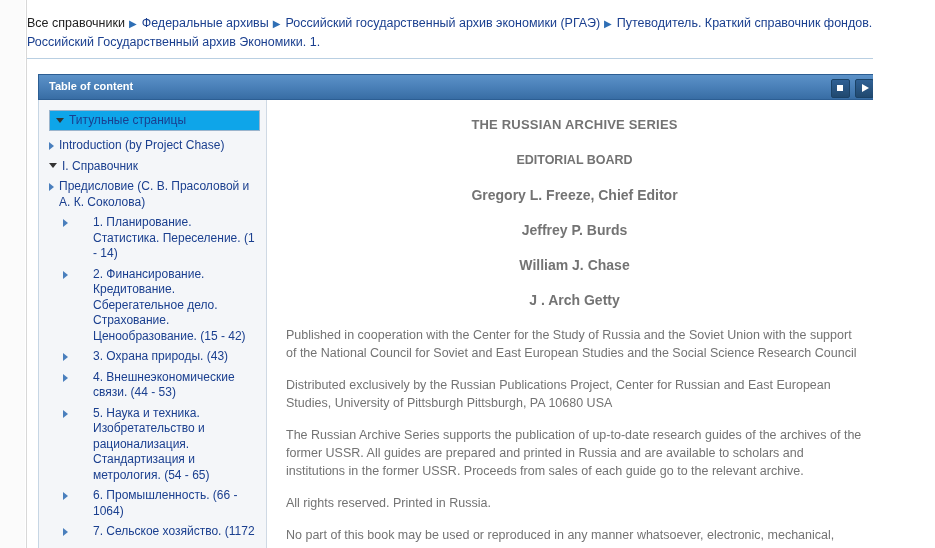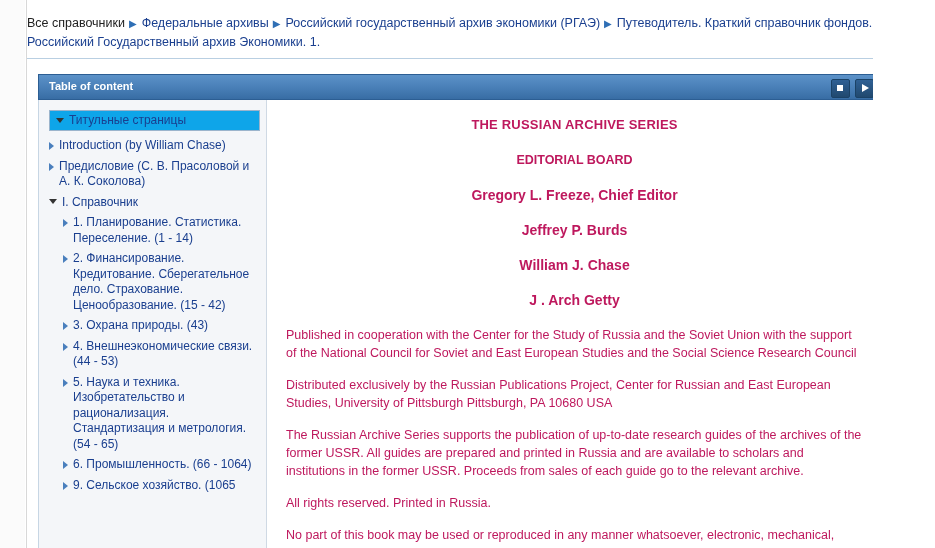--- a/index.html
+++ b/index.html
@@ -181,41 +181,41 @@
     align-items: flex-start;
   }
   .toc-item .bullet {
     flex: 0 0 auto;
     margin-top: 4px;
   }
   .toc-item .txt {
     display: block;
   }
   .toc-item.lvl1 { padding-left: 0px; }
-  .toc-item.lvl2 { padding-left: 14px; }
+  .toc-item.lvl2 { padding-left: 14px; gap: 20px; }
   .toc-item.section {
     color: #1a3f8f;
   }
   
   .doc {
     position: absolute;
     left: 229px;
     top: 0;
     width: 613px;
     height: 448px;
     overflow: hidden;
     padding: 16px 18px 0 18px;
     box-sizing: border-box;
     background: #ffffff;
   }
   .doc p {
     margin: 0 0 11px 0;
     font-size: 12.5px;
     line-height: 18px;
-    color: #be185d;
+    color: #737373;
   }
   .doc p.center { text-align: center; }
   .doc p.t1 { font-weight: bold; font-size: 13px; letter-spacing: 0.2px; margin-bottom: 17px; }
   .doc p.t2 { font-weight: bold; font-size: 12.5px; margin-bottom: 17px; }
   .doc p.t3 { font-weight: bold; font-size: 14px; margin-bottom: 17px; }
   .doc p.body { text-align: left; margin-bottom: 14px; }
 </style>
 </head>
 <body>
 
@@ -241,30 +241,30 @@
 
   <div class="content-wrap">
 
     <div class="toc">
       <div class="toc-head">
         <span class="caret-down"></span><span>Титульные страницы</span>
       </div>
       <div id="toc-items">
           <div class="toc-item lvl1">
             <span class="bullet caret-right"></span>
-            <span class="txt">Introduction (by William Chase)</span>
-          </div>
-          <div class="toc-item lvl1">
-            <span class="bullet caret-right"></span>
-            <span class="txt">Предисловие (С. В. Прасоловой и А. К. Соколова)</span>
+            <span class="txt">Introduction (by Project Chase)</span>
           </div>
           <div class="toc-item lvl1 section">
             <span class="bullet caret-down-blue"></span>
             <span class="txt">I. Справочник</span>
           </div>
+          <div class="toc-item lvl1">
+            <span class="bullet caret-right"></span>
+            <span class="txt">Предисловие (С. В. Прасоловой и А. К. Соколова)</span>
+          </div>
           <div class="toc-item lvl2">
             <span class="bullet caret-right"></span>
             <span class="txt">1. Планирование. Статистика. Переселение. (1 - 14)</span>
           </div>
           <div class="toc-item lvl2">
             <span class="bullet caret-right"></span>
             <span class="txt">2. Финансирование. Кредитование. Сберегательное дело. Страхование. Ценообразование. (15 - 42)</span>
           </div>
           <div class="toc-item lvl2">
             <span class="bullet caret-right"></span>
@@ -277,21 +277,21 @@
           <div class="toc-item lvl2">
             <span class="bullet caret-right"></span>
             <span class="txt">5. Наука и техника. Изобретательство и рационализация. Стандартизация и метрология. (54 - 65)</span>
           </div>
           <div class="toc-item lvl2">
             <span class="bullet caret-right"></span>
             <span class="txt">6. Промышленность. (66 - 1064)</span>
           </div>
           <div class="toc-item lvl2">
             <span class="bullet caret-right"></span>
-            <span class="txt">9. Сельское хозяйство. (1065</span>
+            <span class="txt">7. Сельское хозяйство. (1172</span>
           </div>
         </div>
     </div>
 
     <div class="doc">
       <div id="doc-paragraphs">
           <p class="center t1">THE RUSSIAN ARCHIVE SERIES</p>
           <p class="center t2">EDITORIAL BOARD</p>
           <p class="center t3">Gregory L. Freeze, Chief Editor</p>
           <p class="center t3">Jeffrey P. Burds</p>

